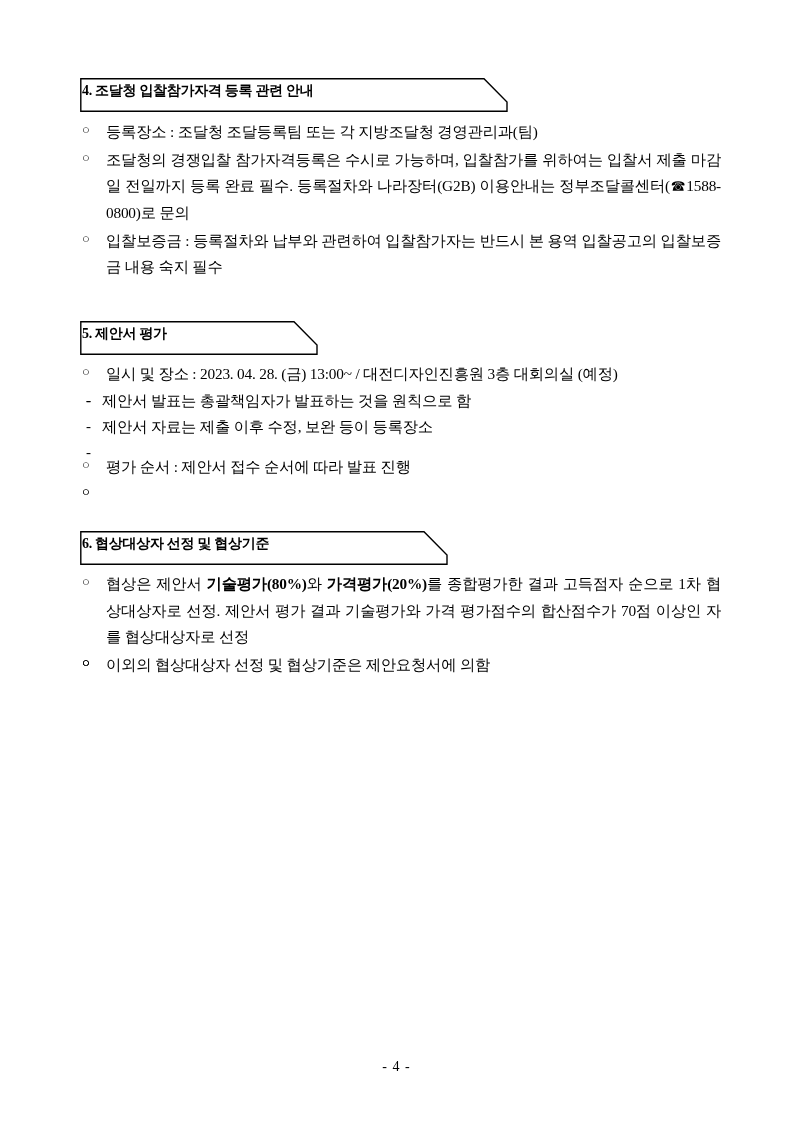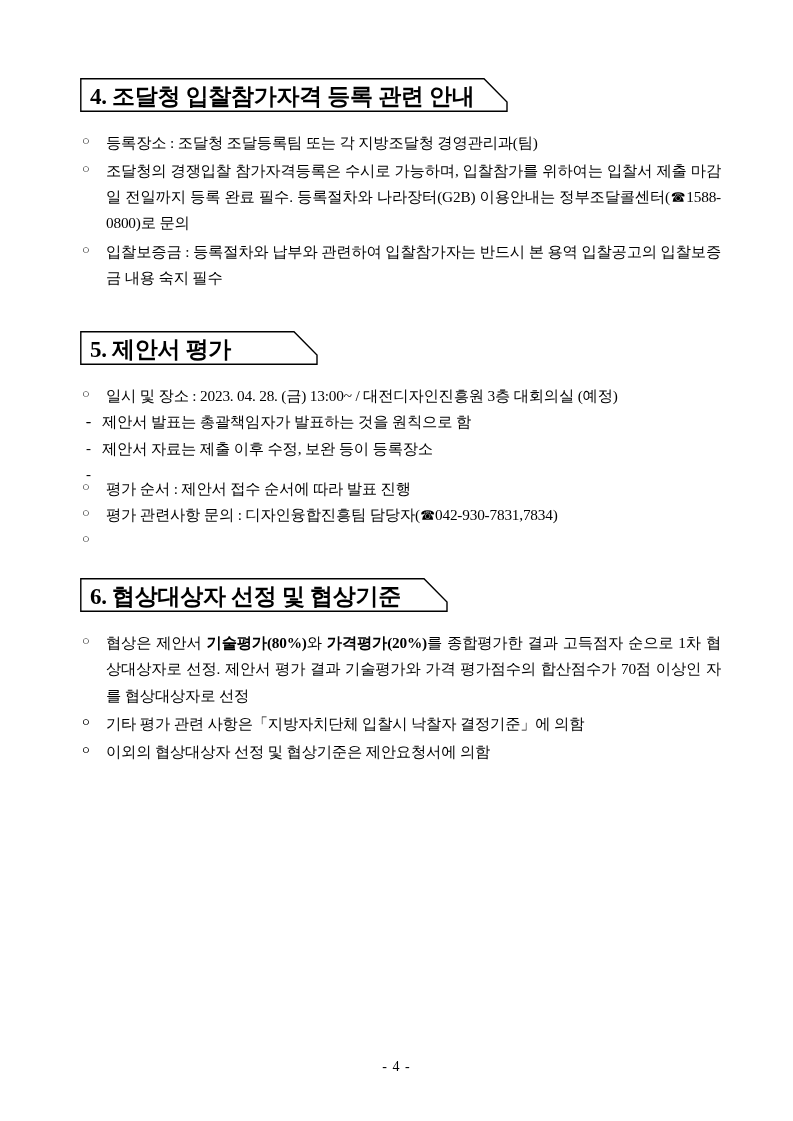--- a/index.html
+++ b/index.html
@@ -30,22 +30,22 @@
   }
   .sec-head {
     position: relative;
     display: inline-block;
     margin-left: 8px;
     margin-bottom: 14px;
   }
   .sec-head .box {
     position: relative;
     display: inline-block;
-    padding: 5px 40px 5px 10px;
-    font-size: 23px;
+    padding: 5px 40px 5px 2px;
+    font-size: 14px;
     font-weight: bold;
     letter-spacing: -0.3px;
     line-height: 1.2;
     white-space: nowrap;
   }
   
   .sec-head svg.frame {
     position: absolute;
     left: 0;
     top: 0;
@@ -163,21 +163,20 @@
       <li class="item dash tight">
         <span class="marker">-</span>
       </li>
       <li class="gap"></li>
       <li class="item tight">
         <span class="marker">○</span>
         <span>평가 순서 : 제안서 접수 순서에 따라 발표 진행</span>
       </li>
       <li class="item tight">
         <span class="marker">○</span>
-        <span>평가 관련사항 문의 : 디자인융합진흥팀 담당자(☎042-930-7831,7834)</span>
       </li>
       <li class="item tight">
         <span class="marker">○</span>
       </li>
     </ul>
   </div>
 
   <div class="section-gap-lg"></div>
 
   <div class="section">
@@ -190,21 +189,20 @@
     <ul class="items">
       <li class="item">
         <span class="marker">○</span>
         <span>협상은 제안서 <b class="em">기술평가(80%)</b>와 <b class="em">가격평가(20%)</b>를 종합평가한 결과 고득점자 순으로 1차 협상대상자로 선정. 제안서 평가 결과 기술평가와 가격 평가점수의 합산점수가 70점 이상인 자를 협상대상자로 선정</span>
       </li>
       <li class="item">
         <span class="marker">○</span>
       </li>
       <li class="item">
         <span class="marker">○</span>
-        <span>기타 평가 관련 사항은「지방자치단체 입찰시 낙찰자 결정기준」에 의함</span>
       </li>
       <li class="item">
         <span class="marker">○</span>
       </li>
       <li class="item">
         <span class="marker">○</span>
         <span>이외의 협상대상자 선정 및 협상기준은 제안요청서에 의함</span>
       </li>
     </ul>
   </div>

